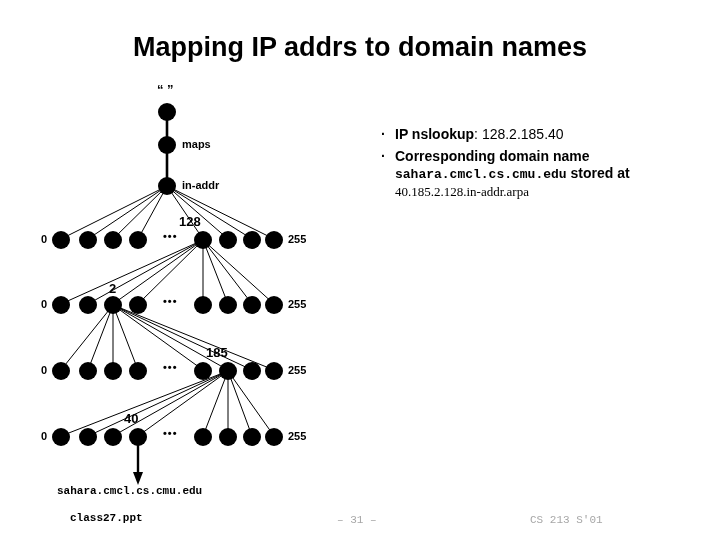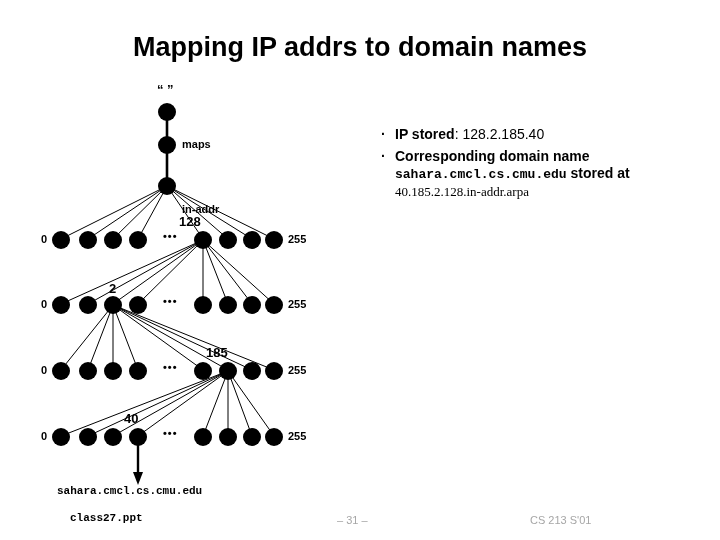--- a/index.html
+++ b/index.html
@@ -117,21 +117,21 @@
   }
   .mono2reg {
     font-family: Liberation Serif, serif;
     font-weight: normal;
     font-size: 13px;
   }
 
   
   .footer-text {
     position: absolute;
-    font-family: Liberation Sans, sans-serif;
+    font-family: Liberation Mono, monospace;
     font-size: 11px;
     color: #a6a6a6;
     white-space: nowrap;
   }
   #footer-page { left: 337px; top: 514px; }
   #footer-course { left: 530px; top: 514px; }
 </style>
 </head>
 <body>
 
@@ -238,21 +238,21 @@
         <circle cx="138" cy="437" r="9" fill="#000"></circle>
         <circle cx="203" cy="437" r="9" fill="#000"></circle>
         <circle cx="228" cy="437" r="9" fill="#000"></circle>
         <circle cx="252" cy="437" r="9" fill="#000"></circle>
         <circle cx="274" cy="437" r="9" fill="#000"></circle>
       </g>
     </svg>
 
     <div class="node-label lbl-root" style="left:157px; top:83px;">“ ”</div>
     <div class="node-label lbl-side" style="left:182px; top:139px;">maps</div>
-    <div class="node-label lbl-side" style="left:182px; top:180px;margin-top:24px;">in-addr</div>
+    <div class="node-label lbl-side" style="left:182px; top:180px;">in-addr</div>
 
     <div class="node-label lbl-range" style="left:41px;  top:234px;">0</div>
     <div class="node-label lbl-range" style="left:288px; top:234px;">255</div>
     <div class="node-label lbl-range" style="left:163px; top:231px; letter-spacing:1px;">•••</div>
     <div class="node-label lbl-num" style="left:179px; top:215px;">128</div>
 
     <div class="node-label lbl-range" style="left:41px;  top:299px;">0</div>
     <div class="node-label lbl-range" style="left:288px; top:299px;">255</div>
     <div class="node-label lbl-range" style="left:163px; top:296px; letter-spacing:1px;">•••</div>
     <div class="node-label lbl-num" style="left:109px; top:282px;">2</div>
@@ -269,21 +269,21 @@
 
     <div class="leaf-caption" style="left:57px; top:485px;">sahara.cmcl.cs.cmu.edu</div>
     <div class="leaf-caption" style="left:70px; top:512px;">class27.ppt</div>
   </div>
 
   <div id="body-text">
 
 
 
 
-    <p class="b2"><span class="bullet">·</span><span>IP stored</span><span class="reg">: </span><span class="reg">128.2.185.40</span></p>
+    <p class="b2"><span class="bullet">·</span><span>IP nslookup</span><span class="reg">: </span><span class="reg">128.2.185.40</span></p>
 
     <p class="b2"><span class="bullet">·</span><span>Corresponding domain name </span><span class="mono2">sahara.cmcl.cs.cmu.edu</span><span> stored at </span><span class="mono2reg">40.185.2.128.in-addr.arpa</span></p>
   </div>
 
   <div class="footer-text" id="footer-page">– 31 –</div>
   <div class="footer-text" id="footer-course">CS 213 S'01</div>
 
 </div>
 
 </body></html>

